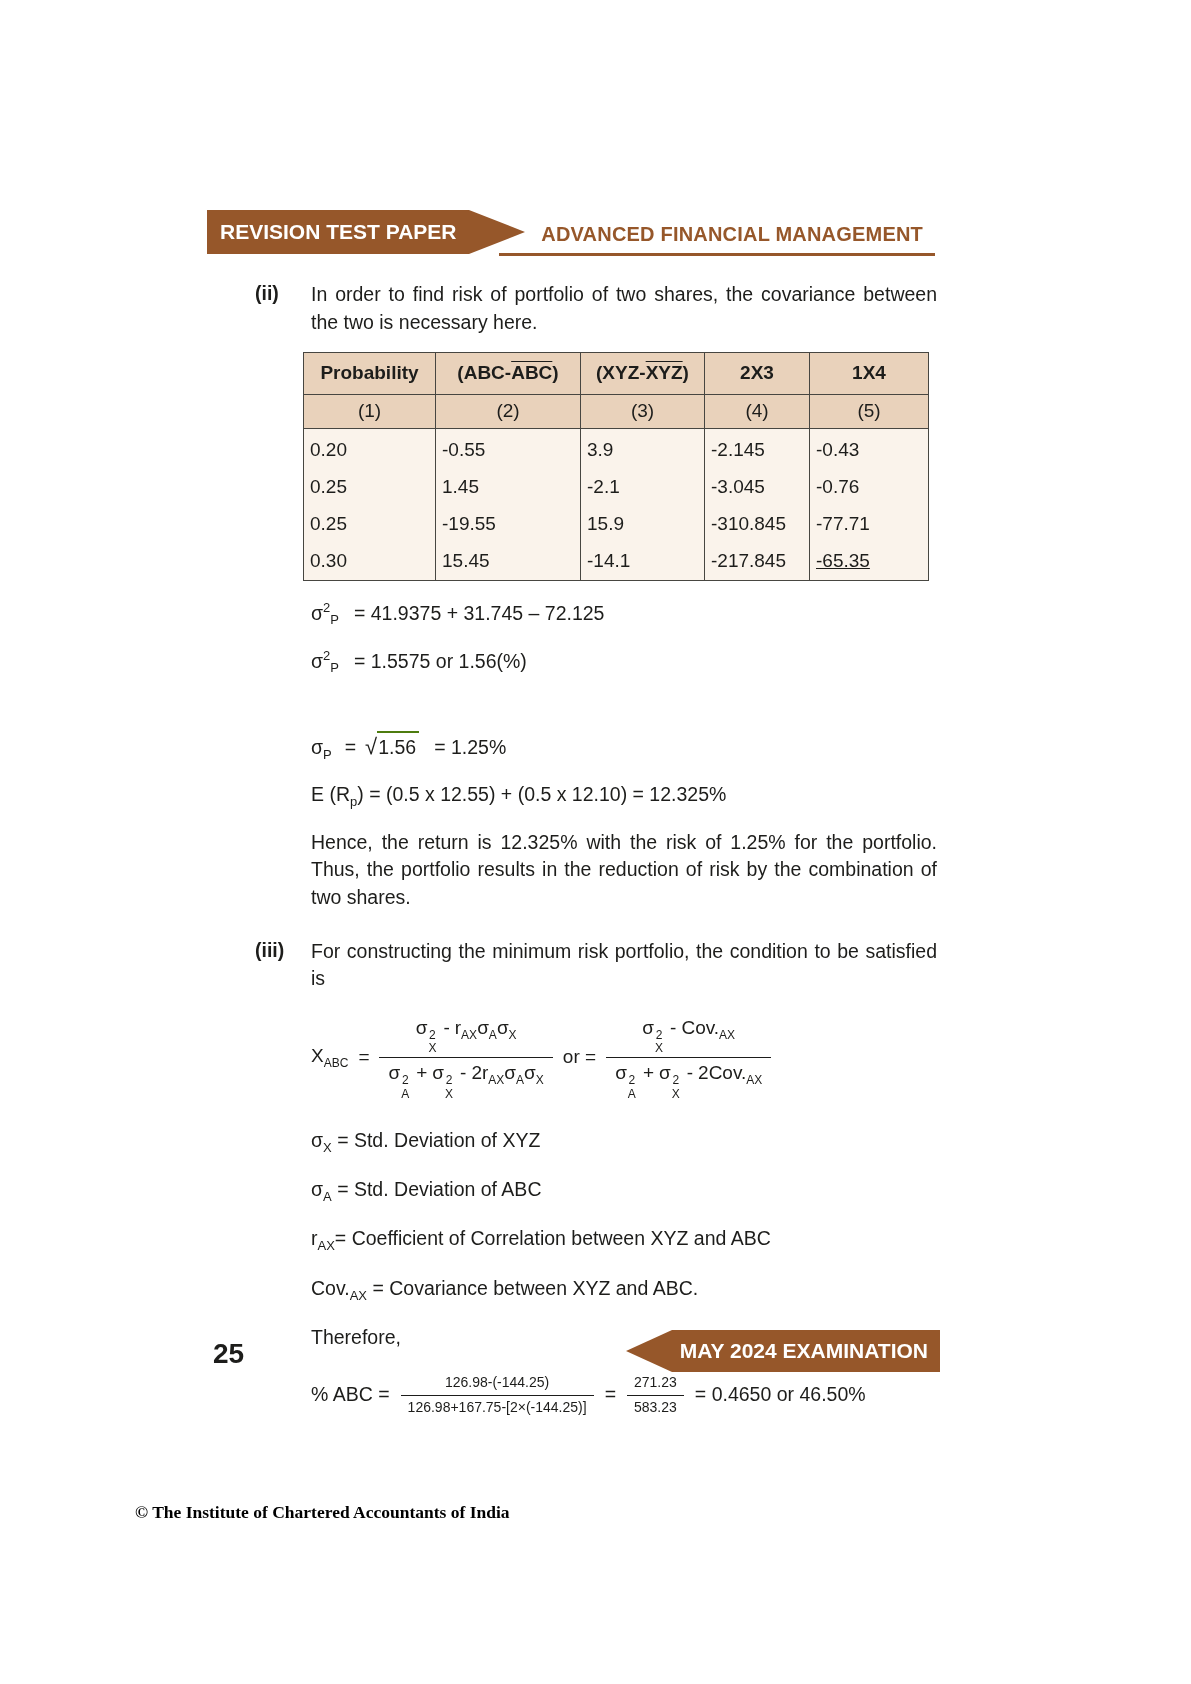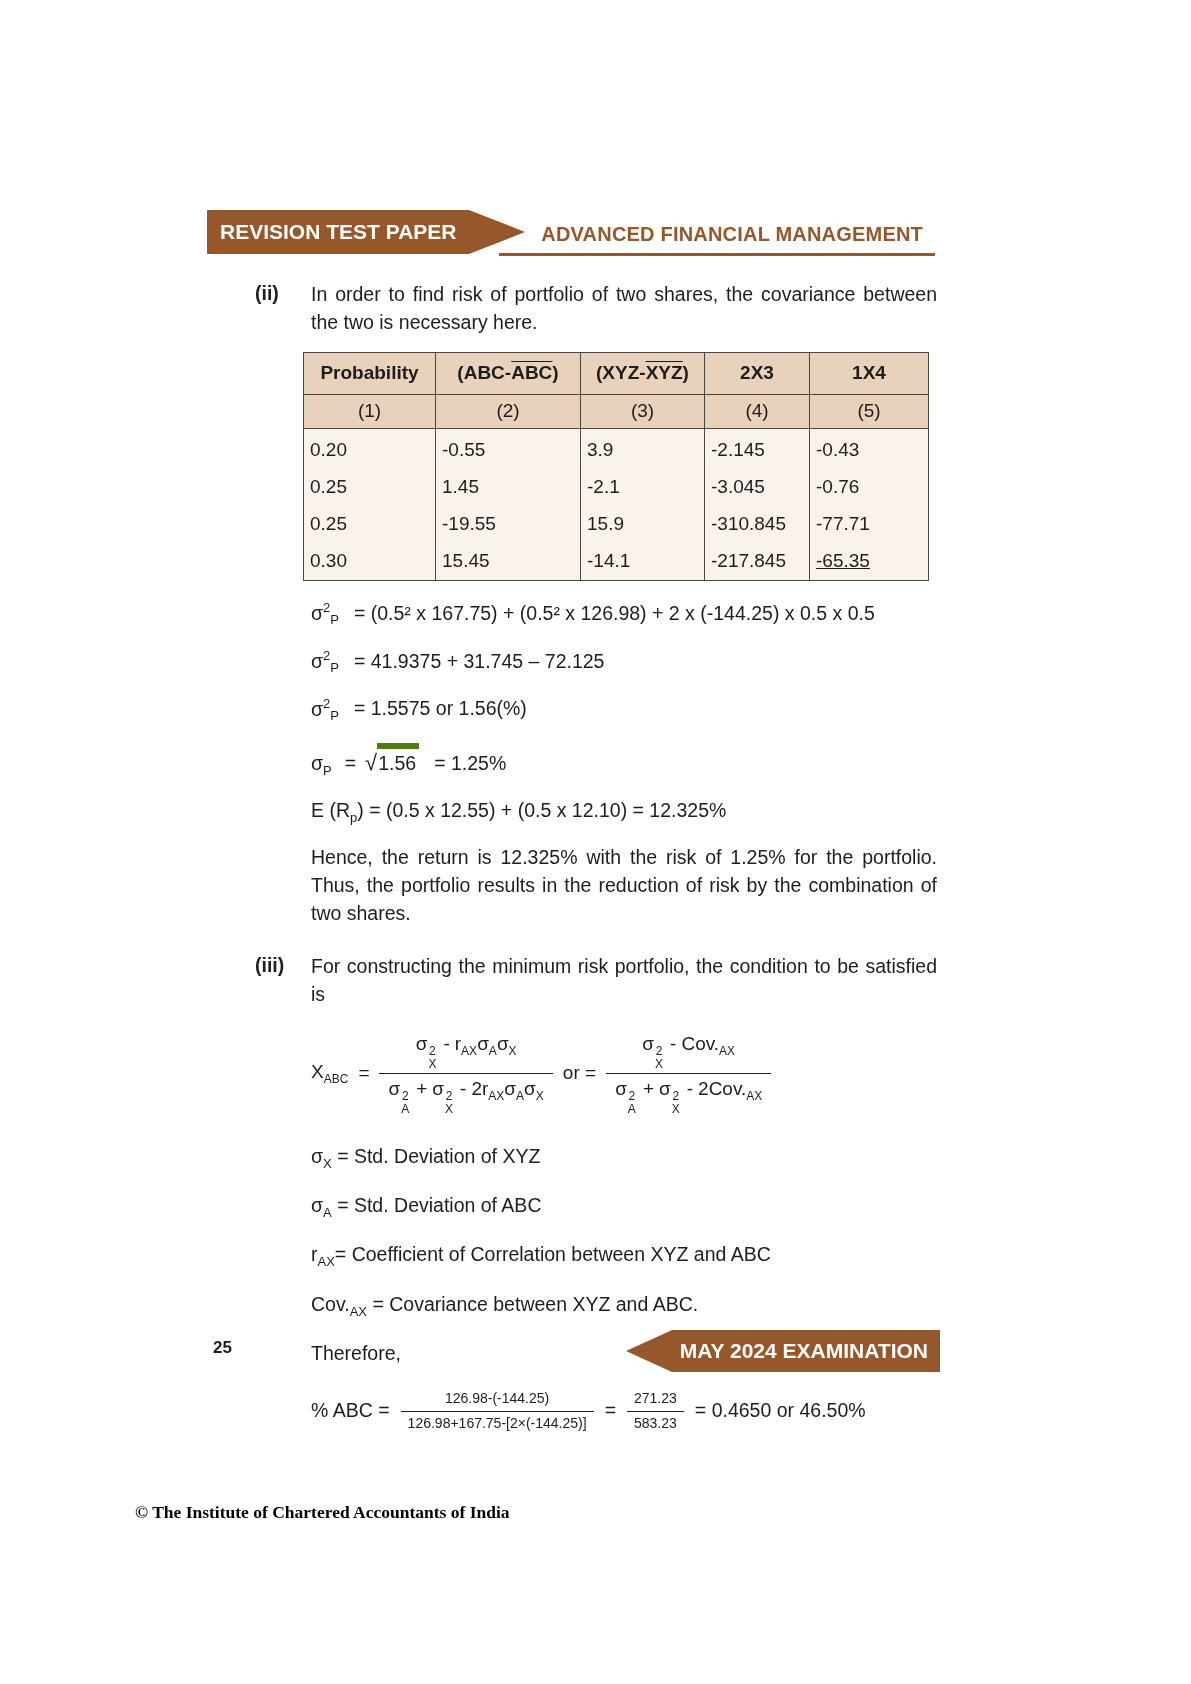--- a/index.html
+++ b/index.html
@@ -34,40 +34,40 @@
   .overline{text-decoration:overline;}
 
   
   .eqs{margin-top:18px;}
   .eq{font-size:19.5px;margin:17px 0;}
   .eq sup,.eq sub{font-size:13px;}
   .eq-rhs{margin-left:15px;}
   .eq-mid{margin:0 9px 0 13px;}
   .sqrt{display:inline-block;white-space:nowrap;}
   .sqrt .sign{font-size:22px;}
-  .sqrt .val{display:inline-block;border-top:6px solid #4d7c0f;padding:1px 3px 0 1px;}
+  .sqrt .val{display:inline-block;border-top:2px solid #4d7c0f;padding:1px 3px 0 1px;margin-top:36px;}
 
   
   .formula-row{display:flex;align-items:center;margin:20px 0 24px 0;font-size:19px;gap:10px;flex-wrap:nowrap;}
   .frac{display:inline-flex;flex-direction:column;align-items:center;}
   .frac .num,.frac .den{padding:2px 9px;white-space:nowrap;text-align:center;}
   .frac .den{border-top:1.6px solid #1d1d1b;}
   .formula-row sub{font-size:12px;}
   .ss{display:inline-flex;flex-direction:column;align-items:center;font-size:12px;line-height:1.1;
       vertical-align:-5px;margin:0 2px 0 1px;}
   .op{margin:0 5px;}
 
   .def{font-size:19.5px;margin:19px 0;}
   .def sub{font-size:13px;}
 
   .pct-row{display:flex;align-items:center;gap:11px;font-size:19.5px;margin-top:10px;}
   .pct-frac .num,.pct-frac .den{font-size:14px;padding:2px 7px;}
 
   
-  .page-num{position:absolute;left:213px;top:1338px;font-size:17px;font-weight:bold;}
+  .page-num{position:absolute;left:213px;top:1338px;font-size:28px;font-weight:bold;}
   .footer-ribbon{position:absolute;right:251px;top:1330px;width:314px;height:42px;background:#96572A;color:#ffffff;
                  font-size:21px;font-weight:bold;display:flex;align-items:center;justify-content:flex-end;
                  padding-right:12px;box-sizing:border-box;
                  clip-path:polygon(0 50%,46px 0,100% 0,100% 100%,46px 100%);}
   .copyright{position:absolute;left:135px;top:1502px;font-family:"Liberation Serif",serif;
              font-weight:bold;font-size:17.5px;color:#000000;}
 </style>
 </head>
 <body>
 
@@ -135,23 +135,20 @@
               <td class="data">15.45</td>
               <td class="data">-14.1</td>
               <td class="data">-217.845</td>
               <td class="data u">-65.35</td>
             </tr>
           </tbody>
         </table>
 
         <div class="eqs">
           <div class="eq">
-            <span>σ</span><sup>2</sup><sub>P</sub><span class="eq-rhs">= (0.5² x 167.75) + (0.5² x 126.98) + 2 x (-144.25) x 0.5 x 0.5</span>
-          </div>
-          <div class="eq">
             <span>σ</span><sup>2</sup><sub>P</sub><span class="eq-rhs">= 41.9375 + 31.745 – 72.125</span>
           </div>
           <div class="eq">
             <span>σ</span><sup>2</sup><sub>P</sub><span class="eq-rhs">= 1.5575 or 1.56(%)</span>
           </div>
           <div class="eq">
             <span>σ</span><sub>P</sub><span class="eq-mid">=</span><span class="sqrt"><span class="sign">√</span><span class="val">1.56</span></span><span class="eq-rhs">= 1.25%</span>
           </div>
           <div class="eq">
             <span>E (R</span><sub>p</sub><span>) = (0.5 x 12.55) + (0.5 x 12.10) = 12.325%</span>

